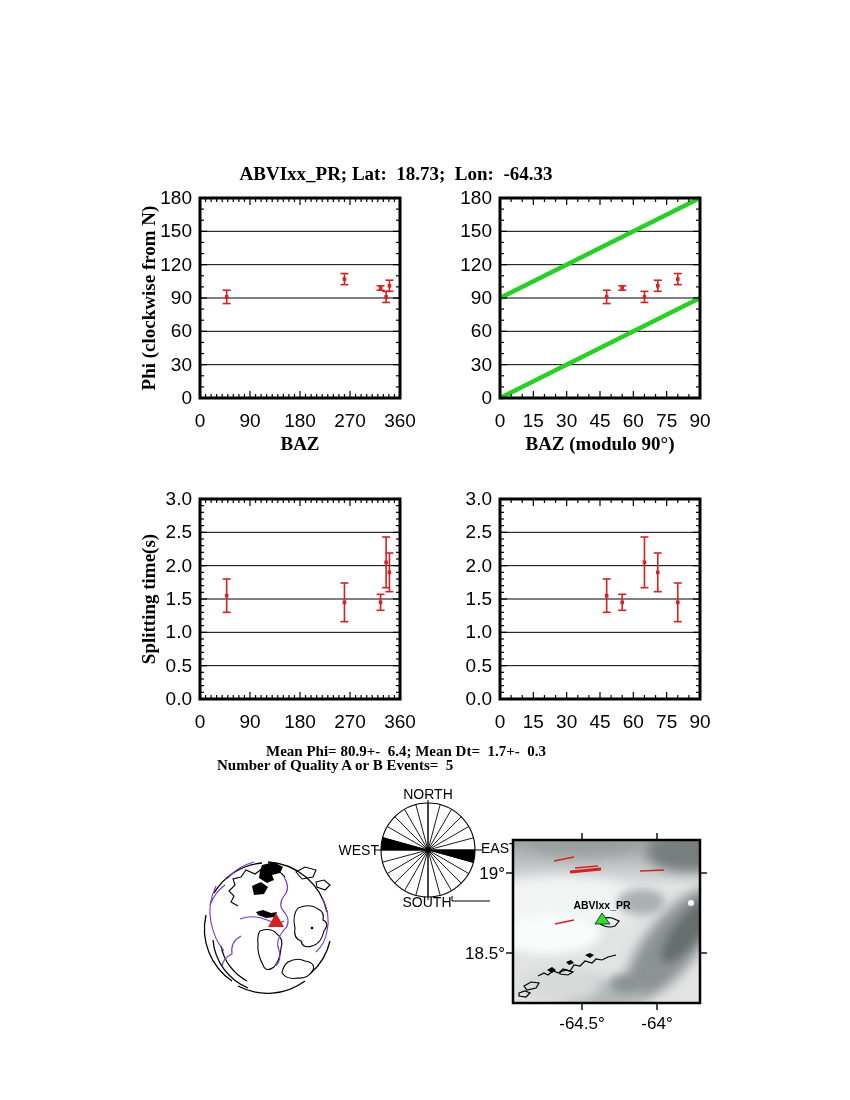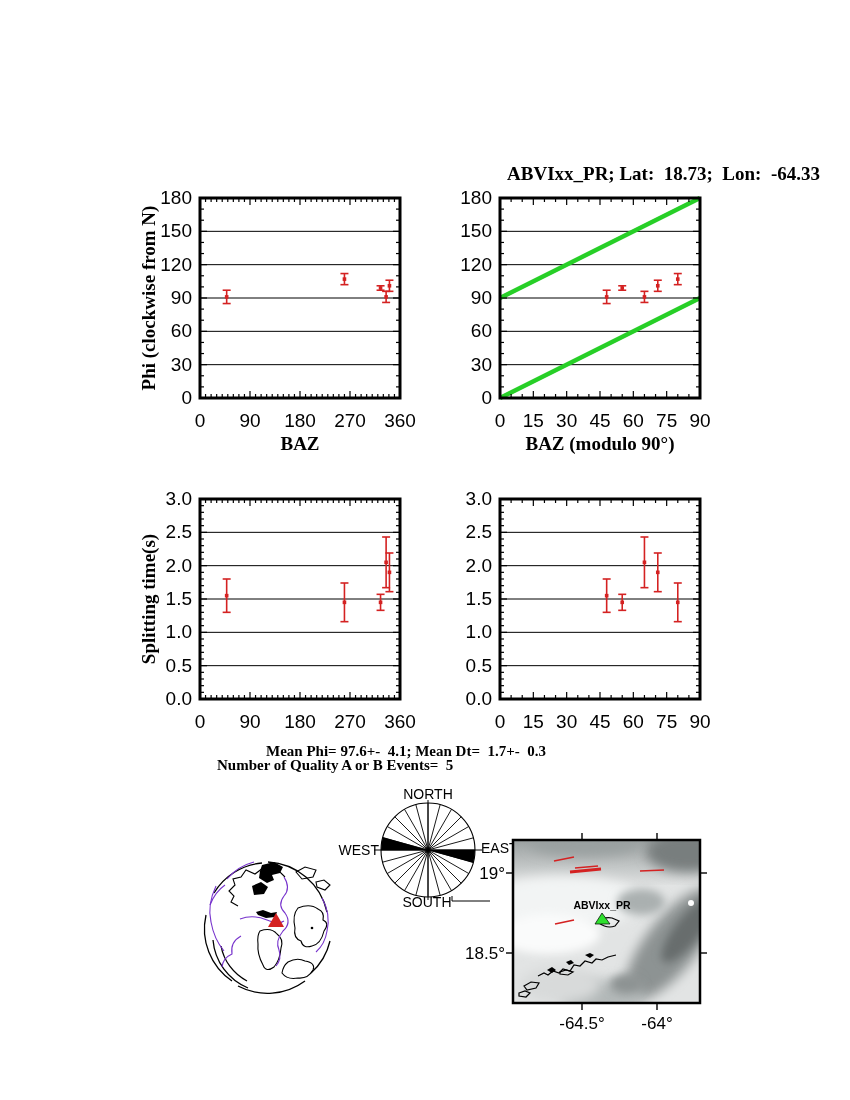--- a/index.html
+++ b/index.html
@@ -1,37 +1,37 @@
 <!DOCTYPE html>
 <html><head>
 <meta charset="utf-8">
 <style>
   html,body{margin:0;padding:0;background:#fff;}
   .page{position:relative;width:850px;height:1100px;background:#fff;overflow:hidden;
         font-family:"Liberation Sans",sans-serif;}
   .page svg{position:absolute;left:0;top:0;}
-  .fig-title{position:absolute;left:16px;top:163px;width:792px;text-align:right;white-space:pre;
-             font:bold 19px "Liberation Serif",serif;color:#000;padding-left:12px;}
+  .fig-title{position:absolute;left:0;top:163px;width:792px;text-align:center;white-space:pre;
+             font:bold 19px "Liberation Serif",serif;color:#000;}
   .sum1{position:absolute;left:0;top:743px;width:812px;text-align:center;white-space:pre;
         font:bold 15px "Liberation Serif",serif;color:#000;}
   .sum2{position:absolute;left:197px;top:757px;white-space:pre;
         font:bold 15px "Liberation Serif",serif;color:#000;margin-left:20px;}
   .ticklab{font:19px "Liberation Sans",sans-serif;fill:#000;}
   .axlab{font:bold 19px "Liberation Serif",serif;fill:#000;}
   .roselab{font:14px "Liberation Sans",sans-serif;fill:#000;}
   .maplab{font:17px "Liberation Sans",sans-serif;fill:#000;}
   .stationlab{font:bold 10.5px "Liberation Sans",sans-serif;fill:#000;}
 </style>
 </head>
 <body>
 
 <div class="page">
 
   <div class="fig-title">ABVIxx_PR; Lat:  18.73;  Lon:  -64.33</div>
-  <div class="sum1">Mean Phi= 97.6+-  4.1; Mean Dt=  1.7+-  0.3</div>
+  <div class="sum1">Mean Phi= 80.9+-  6.4; Mean Dt=  1.7+-  0.3</div>
   <div class="sum2">Number of Quality A or B Events=  5</div>
 
   <svg id="fig" width="850" height="1100" viewBox="0 0 850 1100">
     <defs>
       <linearGradient id="gTop" x1="0" y1="0" x2="0" y2="1">
         <stop offset="0" stop-color="#9aa0a0"></stop>
         <stop offset="1" stop-color="#dfe1e1"></stop>
       </linearGradient>
       <filter id="b4" x="-60%" y="-60%" width="220%" height="220%">
           <feGaussianBlur stdDeviation="4"></feGaussianBlur>

